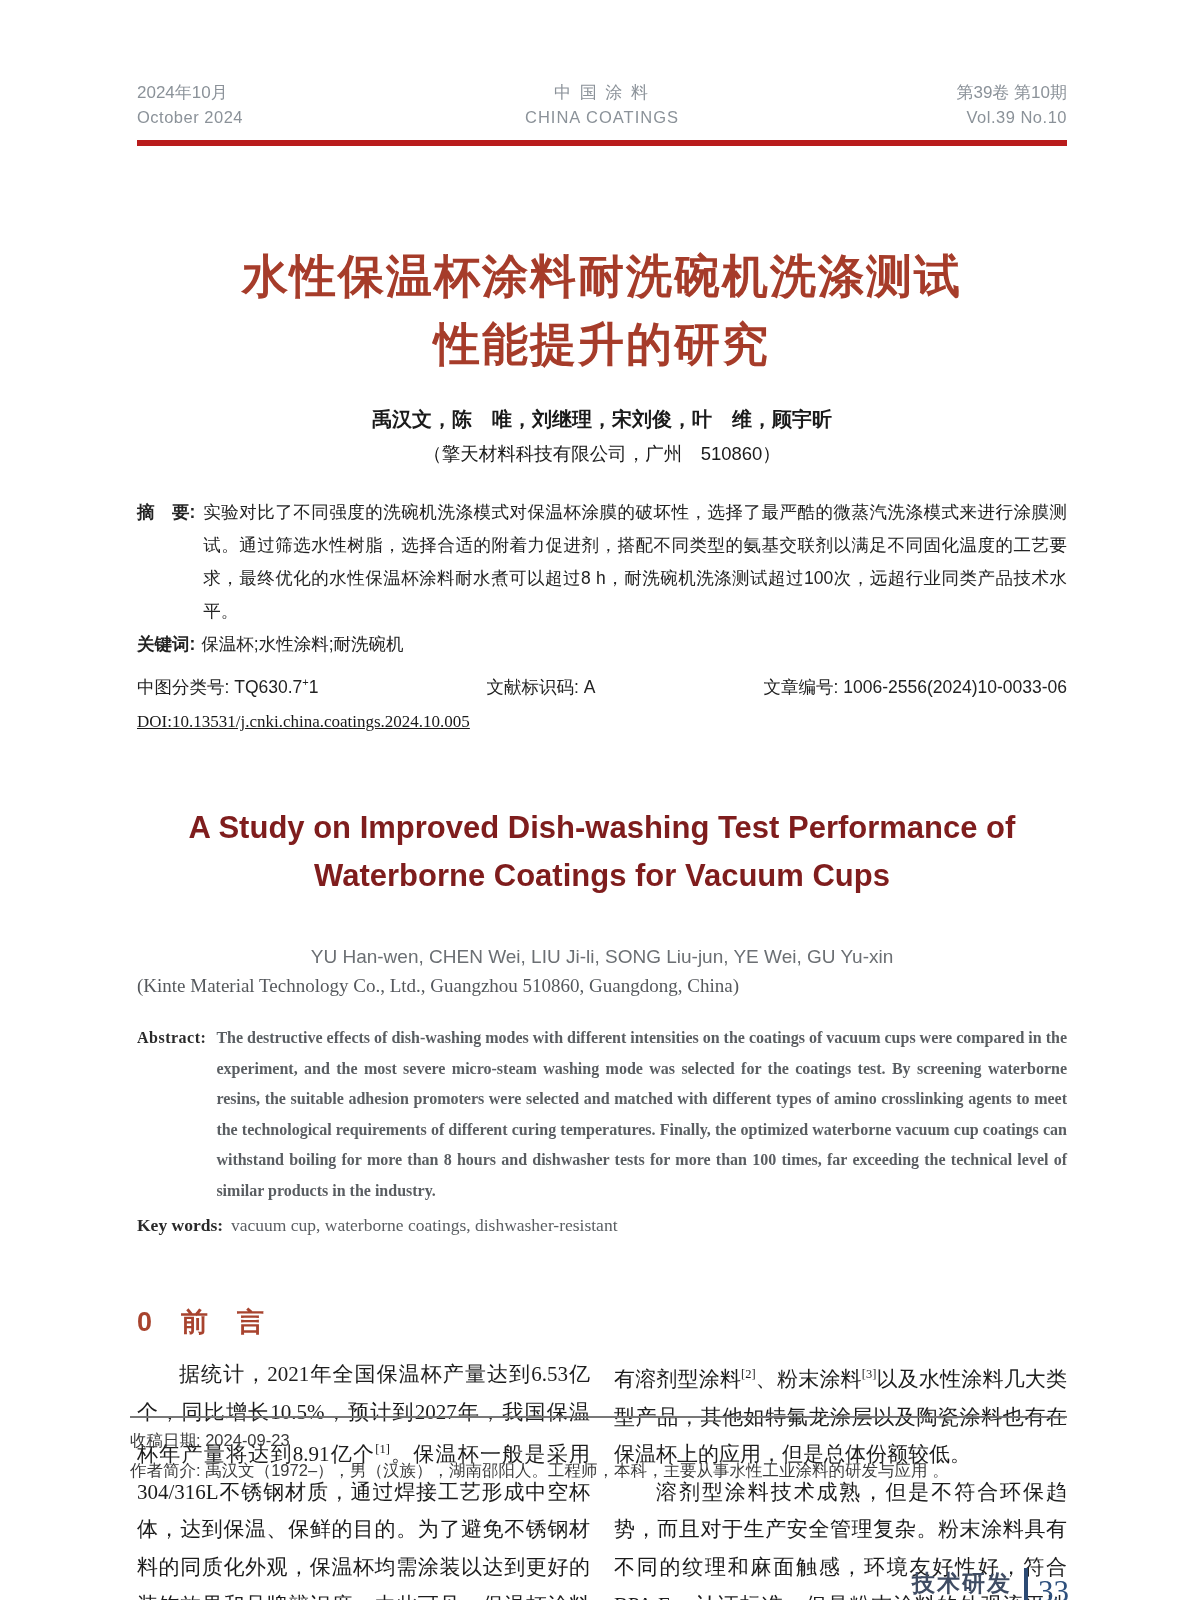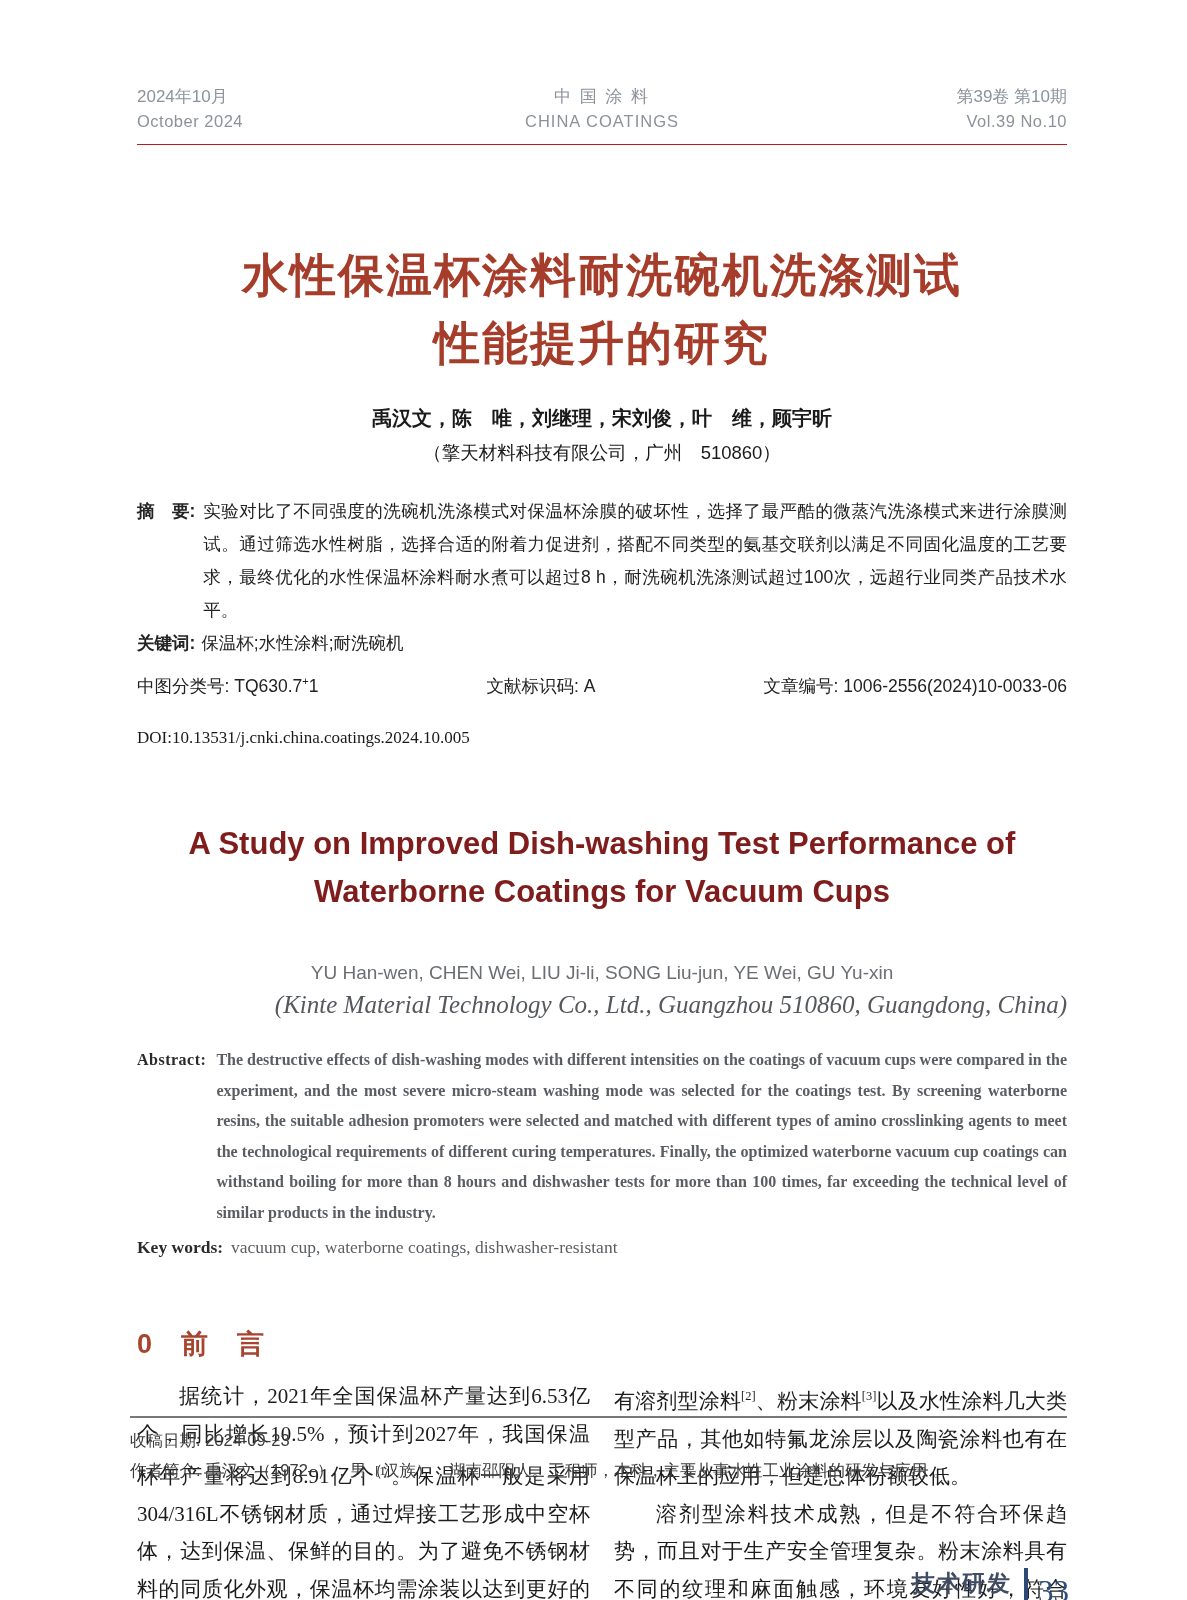--- a/index.html
+++ b/index.html
@@ -10,24 +10,25 @@
     height: 1600px;
     margin: 0 auto;
     background: #ffffff;
     overflow: hidden;
     font-family: "Liberation Sans", sans-serif;
   }
   .content { padding: 0 120px 0 137px; }
 
   
   .jheader {
-    padding-top: 84px;
+    padding-top: 32px;
     padding-bottom: 10px;
-    border-bottom: 1px solid #b91c1c;
+    border-bottom: 6px solid #b91c1c;
     color: #8b9299;
+    margin-top: 48px;
   }
   .jheader .row { display: flex; justify-content: space-between; line-height: 25px; }
   .jheader .cell-l { width: 280px; text-align: left; }
   .jheader .cell-c { flex: 1; text-align: center; letter-spacing: 2px; }
   .jheader .cell-r { width: 280px; text-align: right; }
   .jheader .cn { font-size: 17px; }
   .jheader .en { font-size: 16.5px; letter-spacing: 0.5px; }
   .jheader .en .cell-c { letter-spacing: 1px; }
 
   
@@ -45,34 +46,34 @@
 
   
   .abs-cn { margin-top: 30px; display: flex; font-size: 17.5px; line-height: 33px; color: #222; }
   .abs-cn .label { font-weight: bold; white-space: nowrap; margin-right: 8px; }
   .abs-cn .text  { flex: 1; text-align: justify; }
   .kw-cn { font-size: 17.5px; line-height: 33px; color: #222; }
   .kw-cn .label { font-weight: bold; margin-right: 6px; }
 
   .meta-row { margin-top: 14px; display: flex; justify-content: space-between; font-size: 17.5px; color: #222; }
   .meta-row sup { font-size: 11px; }
-  .doi-row { margin-top: 30px; font-family: "Liberation Serif", serif; font-size: 17px; color: #1a1a1a; }
+  .doi-row { margin-top: 13px; font-family: "Liberation Serif", serif; font-size: 17px; color: #1a1a1a; text-decoration: underline; }
 
   
   .title-en {
     margin-top: 72px;
     text-align: center;
     color: #7f1d1d;
     font-family: Liberation Sans, sans-serif;
     font-weight: bold;
     font-size: 31px;
     line-height: 48px;
   }
   .authors-en { margin-top: 46px; text-align: center; font-size: 19px; color: #6b6f73; }
-  .affil-en { margin-top: 7px; text-align: right; font-family: "Liberation Serif", serif; font-style: italic; font-size: 25px; color: #55585c; }
+  .affil-en { margin-top: 7px; text-align: left; font-family: "Liberation Serif", serif; font-size: 19px; color: #55585c; }
 
   
   .abs-en { margin-top: 26px; display: flex; font-family: "Liberation Serif", serif; font-size: 16px; line-height: 30.5px; }
   .abs-en .label { font-weight: bold; color: #2a2a2a; white-space: nowrap; margin-right: 10px; letter-spacing: 0.5px; }
   .abs-en .text { flex: 1; text-align: justify; color: #5a5e62; font-weight: bold; }
   .kw-en { margin-top: 4px; font-family: "Liberation Serif", serif; font-size: 17.5px; line-height: 30px; }
   .kw-en .label { font-weight: bold; color: #2a2a2a; margin-right: 8px; }
   .kw-en .text { color: #5a5e62; }
 
   

